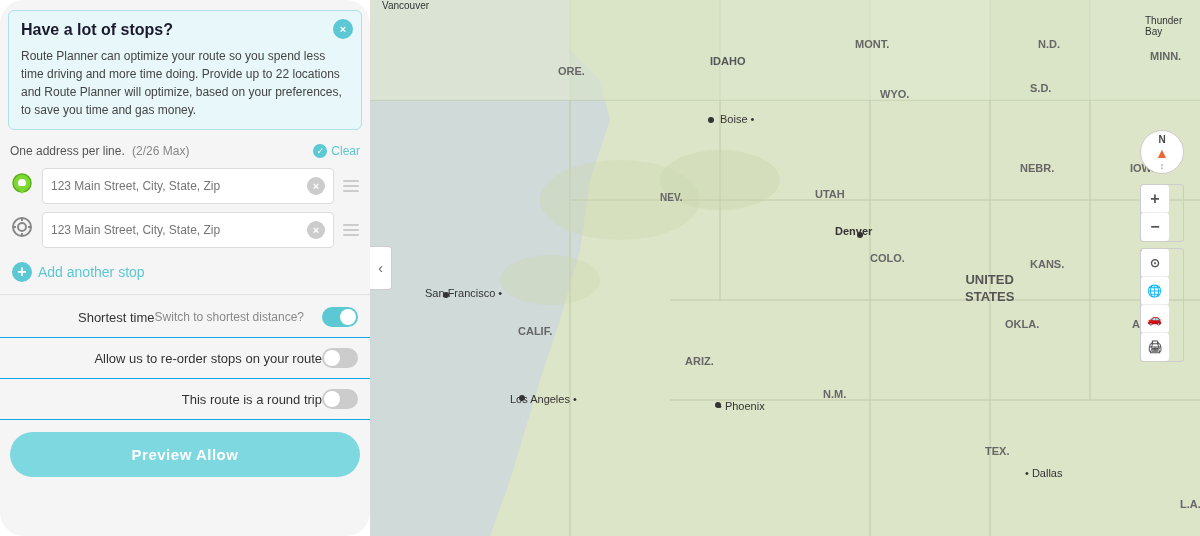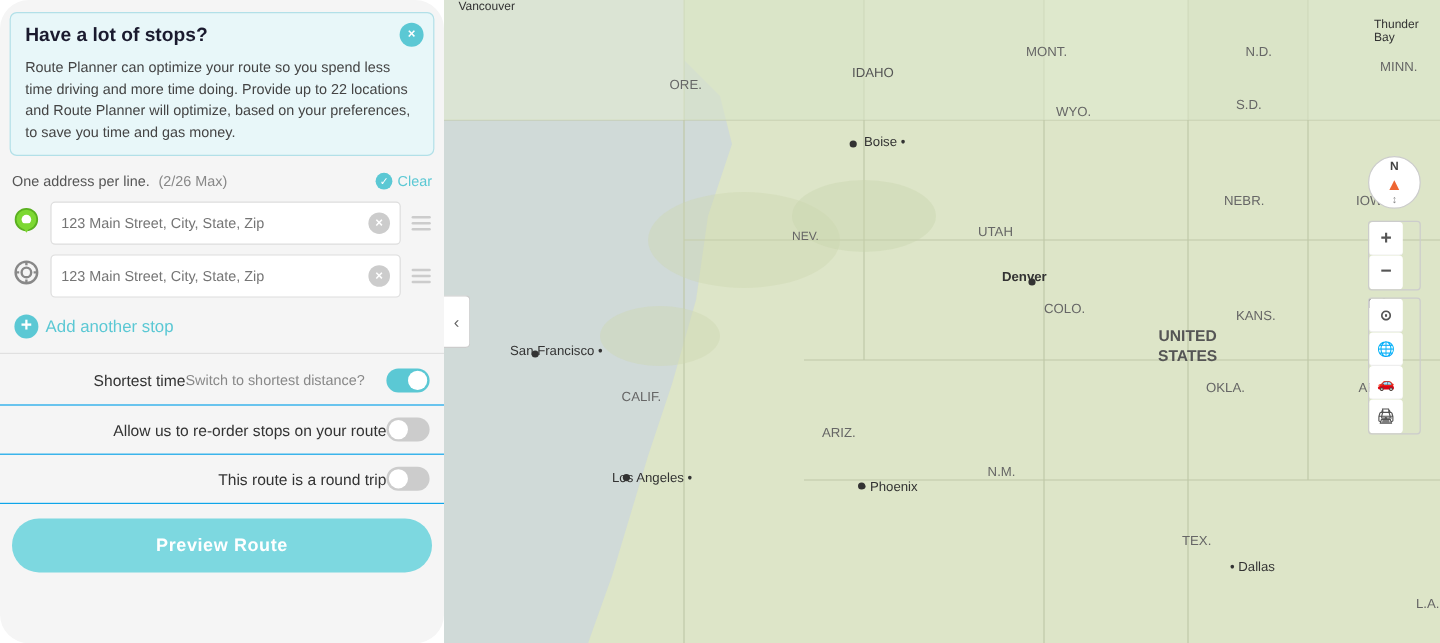--- a/index.html
+++ b/index.html
@@ -331,21 +331,21 @@
       position: absolute;
       font-size: 11px;
       color: #333;
       white-space: nowrap;
     }
 
     .state-label {
       position: absolute;
       font-size: 13px;
       color: #555;
-      font-weight: normal;
+      font-weight: bold;
       text-transform: uppercase;
       white-space: nowrap;
       padding-left: 20px;
     }
   </style>
 </head>
 <body>
 
 <div id="left-panel">
 
@@ -431,21 +431,21 @@
     </div>
   </div>
 
   <div class="toggle-row">
     <span class="toggle-label">This route is a round trip</span>
     <div class="toggle-switch off">
       <div class="toggle-knob"></div>
     </div>
   </div>
 
-  <button class="preview-btn">Preview Route</button>
+  <button class="preview-btn">Preview Allow</button>
 
 </div>
 
 <div id="map-area">
 
   
   <div class="collapse-btn">
     <span>‹</span>
   </div>
 

